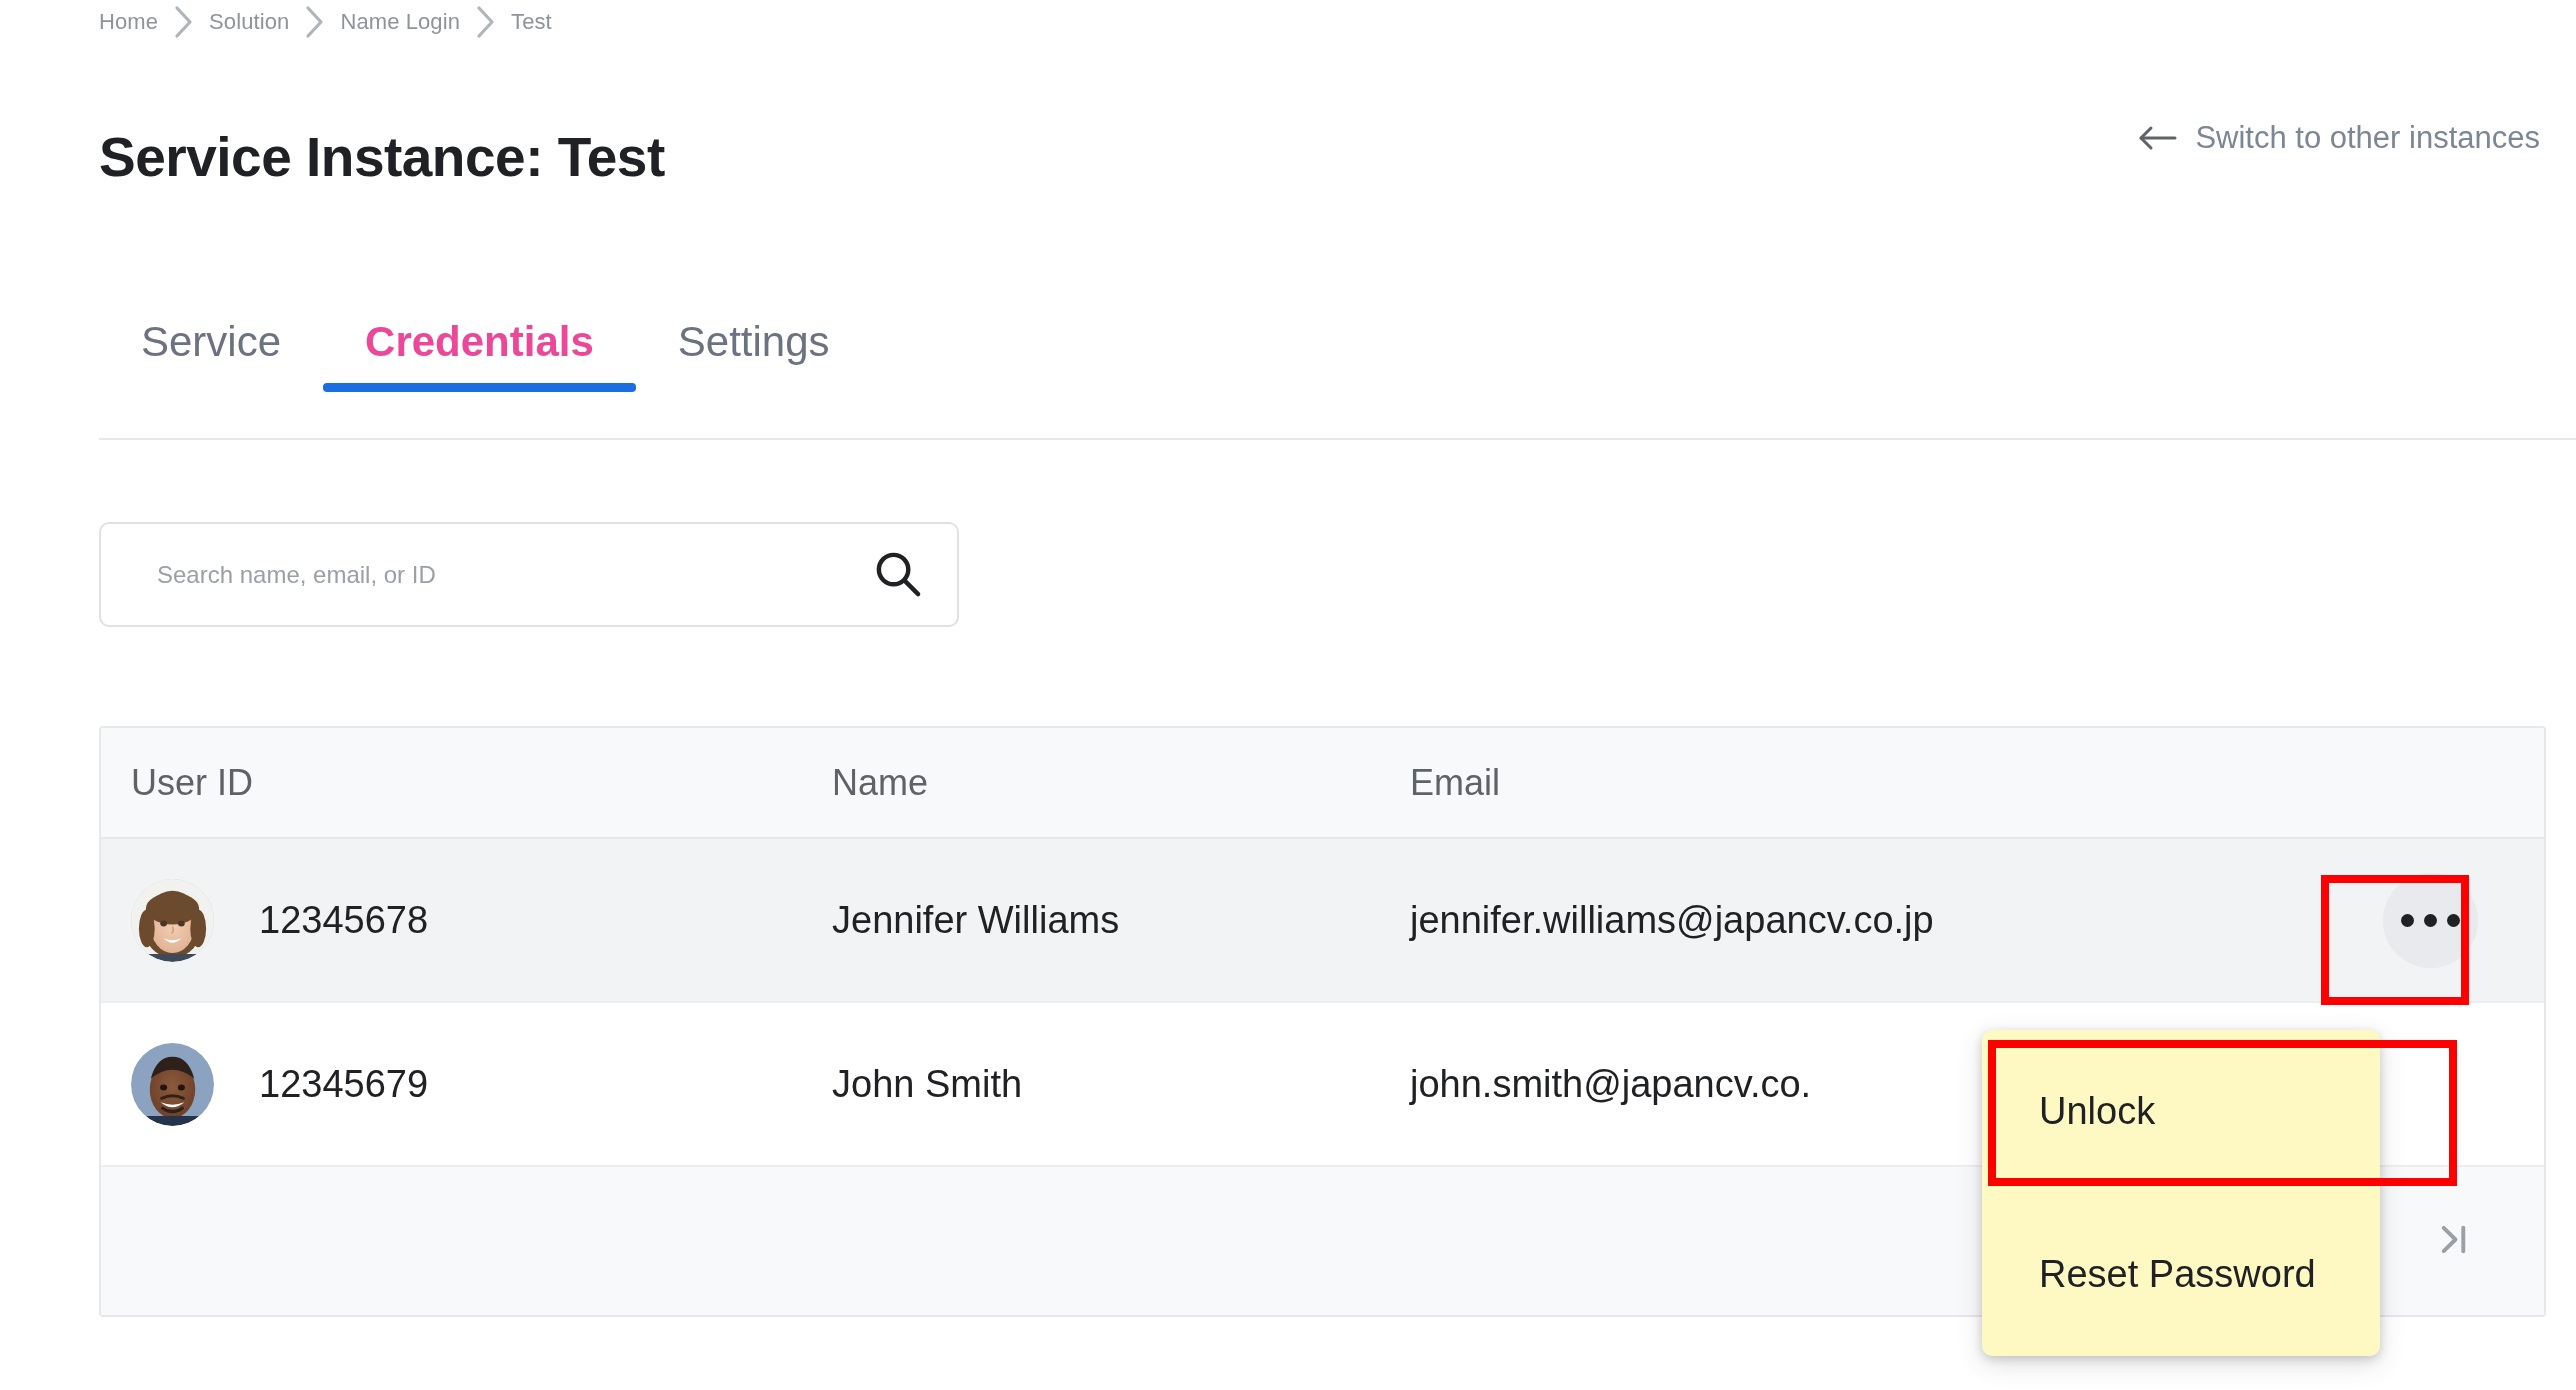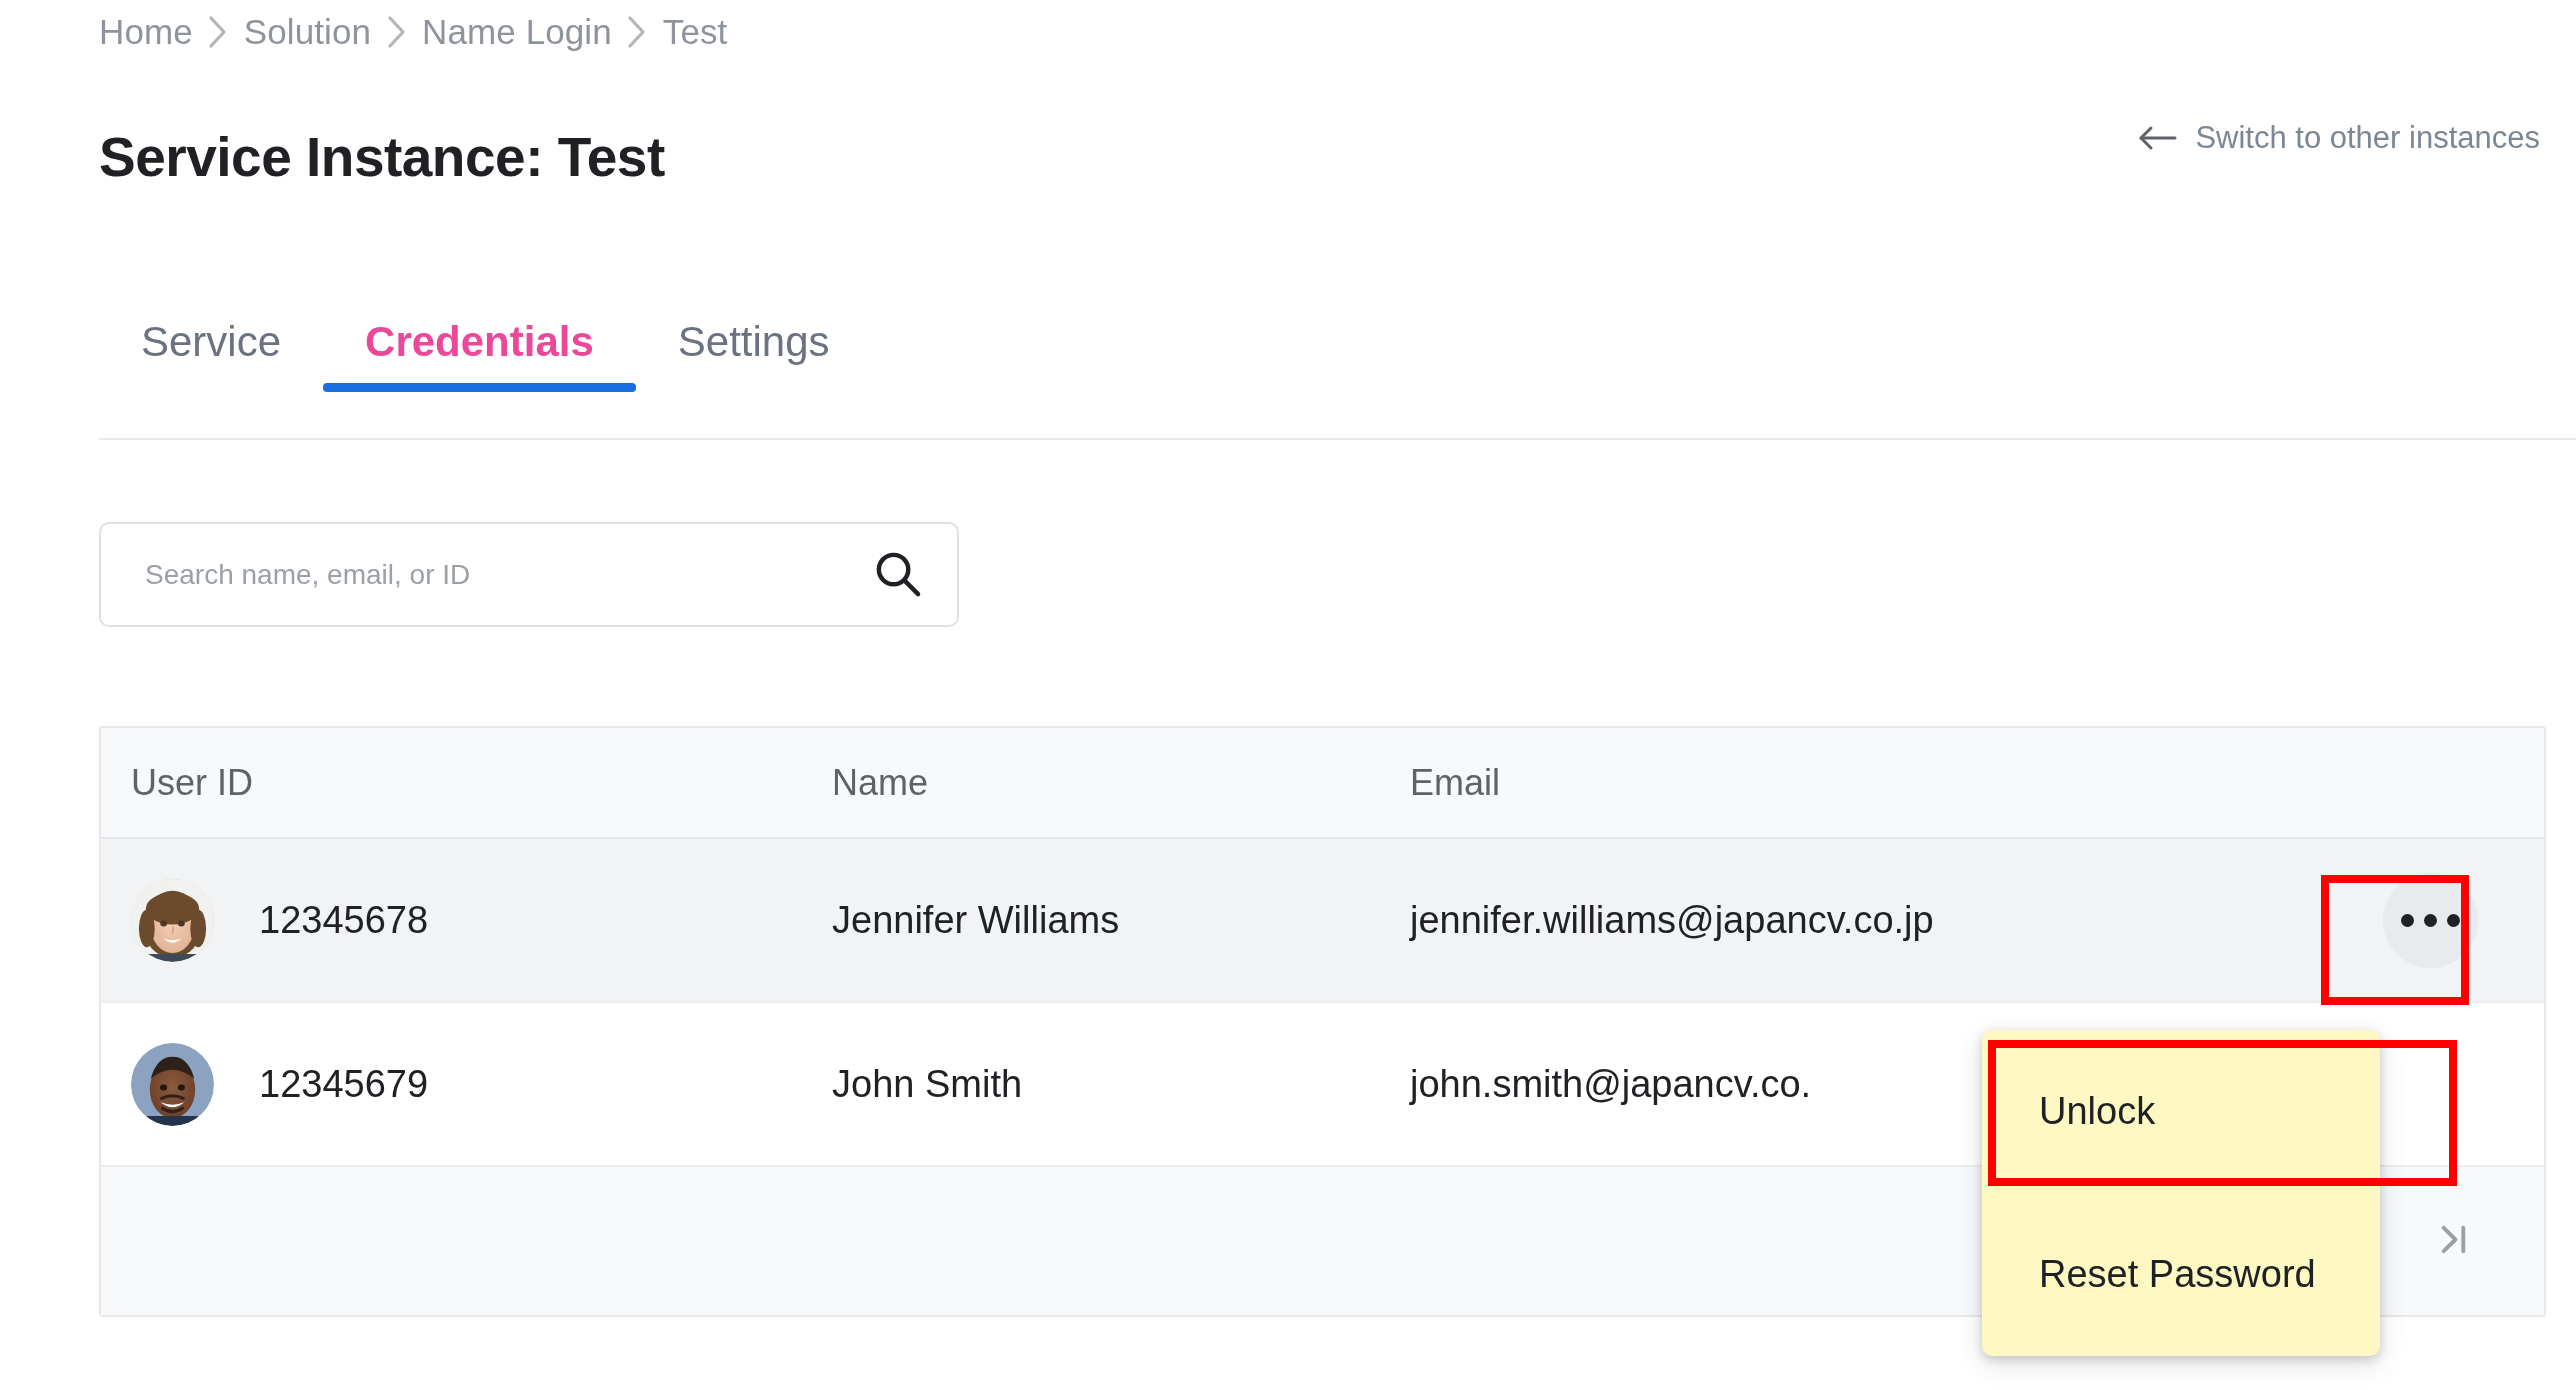--- a/index.html
+++ b/index.html
@@ -6,23 +6,23 @@
   html, body {
     width: 2576px; height: 1391px;
     background: #ffffff;
     font-family: "Liberation Sans", sans-serif;
     overflow: hidden;
   }
   .page { position: relative; width: 2576px; height: 1391px; background:#fff; }
 
   
   .breadcrumb {
-    position: absolute; left: 99px; top: 12px;
+    position: absolute; left: 99px; top: 4px;
     display: flex; align-items: center;
-    font-size: 35px; color: #9aa0a6; letter-spacing: 0.1px;
+    font-size: 22px; color: #9aa0a6; letter-spacing: 0.1px;
   }
   .crumb { color:#8e949b; white-space: nowrap; }
   .crumb.last { color:#8e949b; }
   .crumb-sep {
     display:inline-flex; align-items:center; justify-content:center;
     width: 51px; height: 36px; color:#b0b5ba;
   }
   .crumb-sep svg { display:block; }
 
   
@@ -60,21 +60,21 @@
   
   .search-box {
     position:absolute; left: 99px; top: 522px;
     width: 860px; height: 105px;
     border: 2px solid #dfe1e5; border-radius: 10px;
     background:#fff; display:flex; align-items:center;
   }
   .search-input {
     flex: 1; border: none; outline: none; background: transparent;
     font-family: "Liberation Sans", sans-serif;
-    font-size: 28px; color:#4d7c0f; padding: 0 0 0 44px;
+    font-size: 24px; color:#4d7c0f; padding: 0 0 0 56px;
   }
   .search-input::placeholder { color:#9aa0a6; }
   .search-btn {
     width: 119px; height: 100%; display:flex; align-items:center;
     justify-content:center; background:transparent; border:none; cursor:pointer;
   }
 
   
   .table {
     position:absolute; left: 99px; top: 726px;

